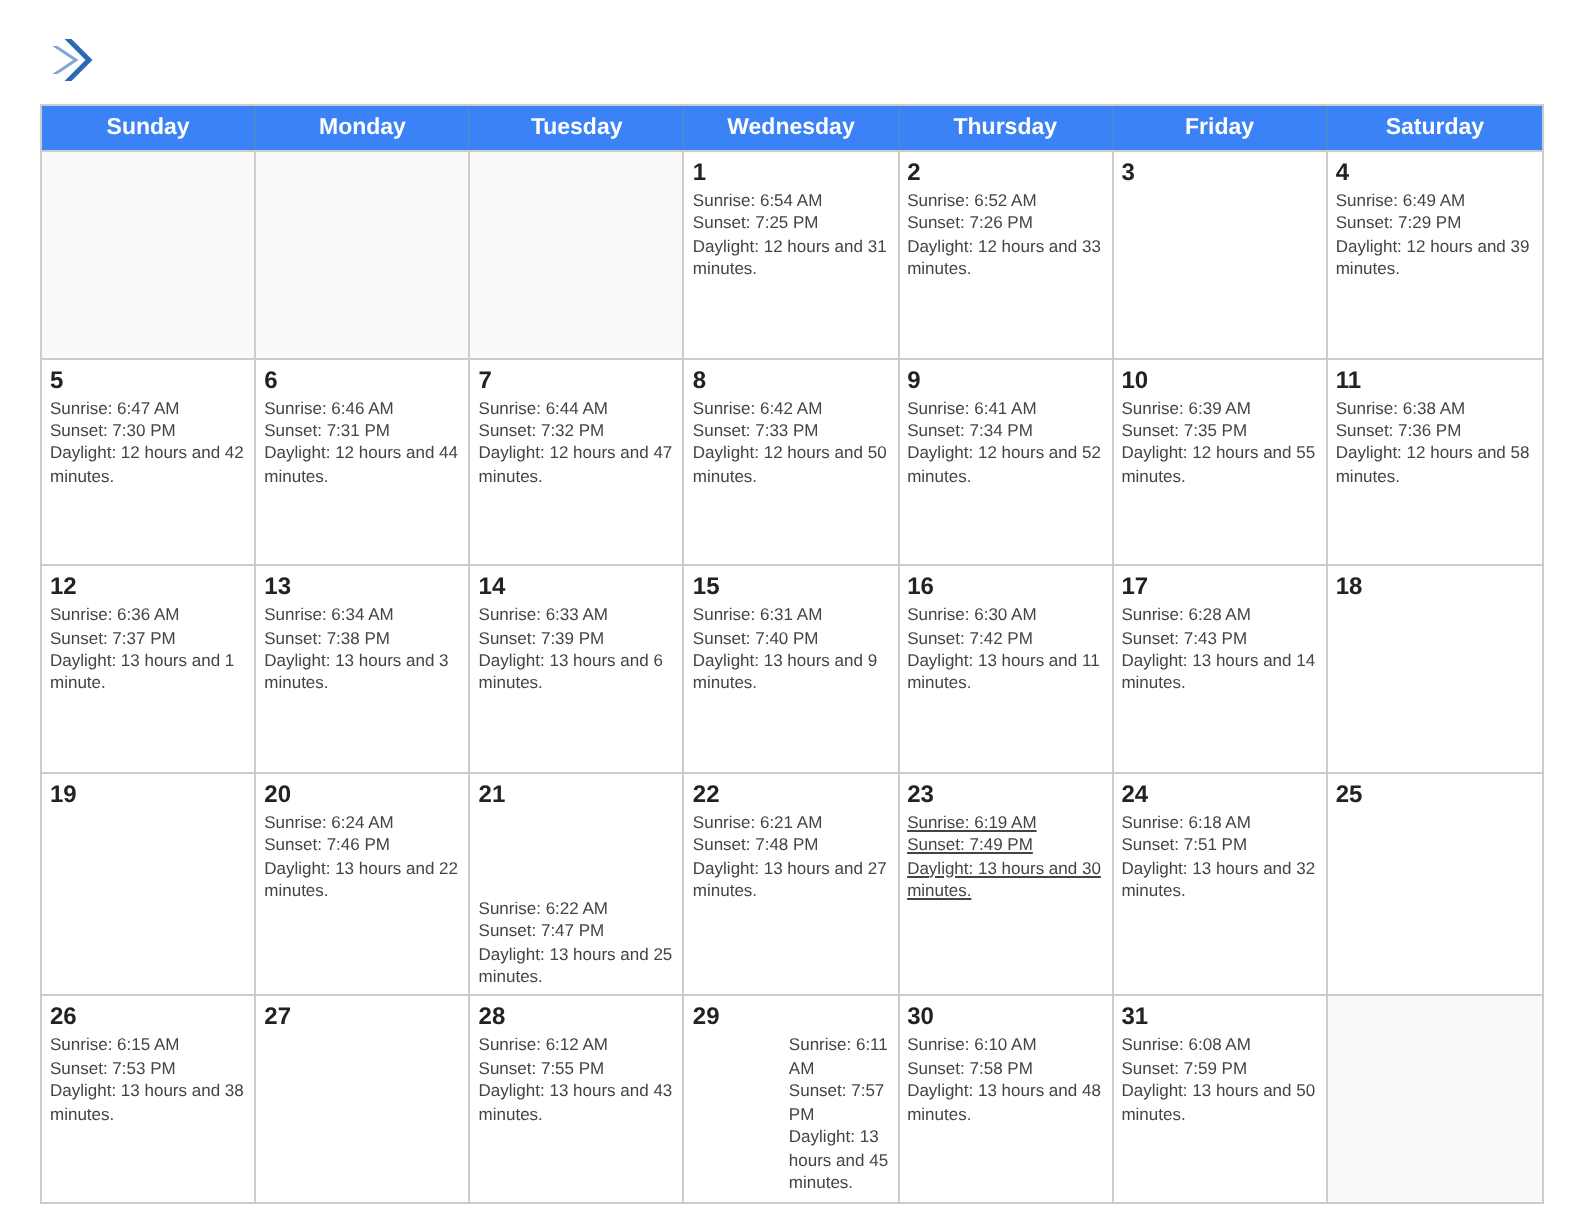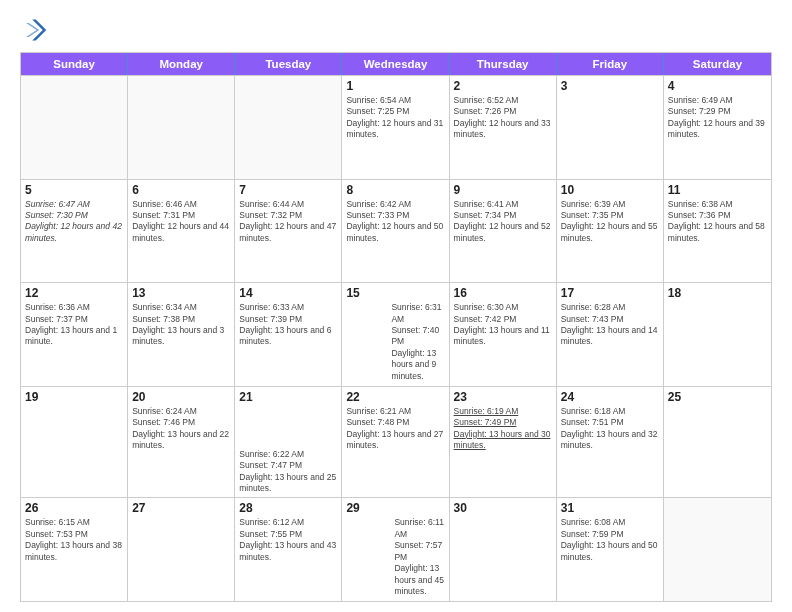--- a/index.html
+++ b/index.html
@@ -57,21 +57,21 @@
     }
     .calendar {
       flex: 1;
       display: flex;
       flex-direction: column;
       border: 1px solid #ccc;
     }
     .cal-header-row {
       display: grid;
       grid-template-columns: repeat(7, 1fr);
-      background: #8b5cf6;
+      background: #3b82f6;
     }
     .cal-header-cell {
       color: #fff;
       font-size: 11.5px;
       font-weight: bold;
       text-align: center;
       padding: 5px 2px;
       border-right: 1px solid #4a8ad5;
     }
     .cal-header-cell:last-child { border-right: none; }
@@ -165,21 +165,21 @@
           <div class="cal-cell">
             <div class="day-number">4</div>
             <div class="day-info" style="white-space: pre-line;">Sunrise: 6:49 AM
 Sunset: 7:29 PM
 Daylight: 12 hours and 39 minutes.</div>
           </div>
         </div>
         <div class="cal-row">
           <div class="cal-cell">
             <div class="day-number">5</div>
-            <div class="day-info" style="white-space: pre-line; font-style: italic;">Sunrise: 6:47 AM
+            <div class="day-info" style="white-space: pre-line;">Sunrise: 6:47 AM
 Sunset: 7:30 PM
 Daylight: 12 hours and 42 minutes.</div>
           </div>
           <div class="cal-cell">
             <div class="day-number">6</div>
             <div class="day-info" style="white-space: pre-line;">Sunrise: 6:46 AM
 Sunset: 7:31 PM
 Daylight: 12 hours and 44 minutes.</div>
           </div>
           <div class="cal-cell">
@@ -227,21 +227,21 @@
 Daylight: 13 hours and 3 minutes.</div>
           </div>
           <div class="cal-cell">
             <div class="day-number">14</div>
             <div class="day-info" style="white-space: pre-line;">Sunrise: 6:33 AM
 Sunset: 7:39 PM
 Daylight: 13 hours and 6 minutes.</div>
           </div>
           <div class="cal-cell">
             <div class="day-number">15</div>
-            <div class="day-info" style="white-space: pre-line; margin-left: 45px;">Sunrise: 6:31 AM
+            <div class="day-info" style="white-space: pre-line;">Sunrise: 6:31 AM
 Sunset: 7:40 PM
 Daylight: 13 hours and 9 minutes.</div>
           </div>
           <div class="cal-cell">
             <div class="day-number">16</div>
             <div class="day-info" style="white-space: pre-line;">Sunrise: 6:30 AM
 Sunset: 7:42 PM
 Daylight: 13 hours and 11 minutes.</div>
           </div>
           <div class="cal-cell">
@@ -309,20 +309,23 @@
 Daylight: 13 hours and 43 minutes.</div>
           </div>
           <div class="cal-cell">
             <div class="day-number">29</div>
             <div class="day-info" style="white-space: pre-line; margin-left: 48px;">Sunrise: 6:11 AM
 Sunset: 7:57 PM
 Daylight: 13 hours and 45 minutes.</div>
           </div>
           <div class="cal-cell">
             <div class="day-number">30</div>
+            <div class="day-info" style="white-space: pre-line;">Sunrise: 6:10 AM
+Sunset: 7:58 PM
+Daylight: 13 hours and 48 minutes.</div>
           </div>
           <div class="cal-cell">
             <div class="day-number">31</div>
             <div class="day-info" style="white-space: pre-line;">Sunrise: 6:08 AM
 Sunset: 7:59 PM
 Daylight: 13 hours and 50 minutes.</div>
           </div>
           <div class="cal-cell empty"></div>
         </div>
       </div>

